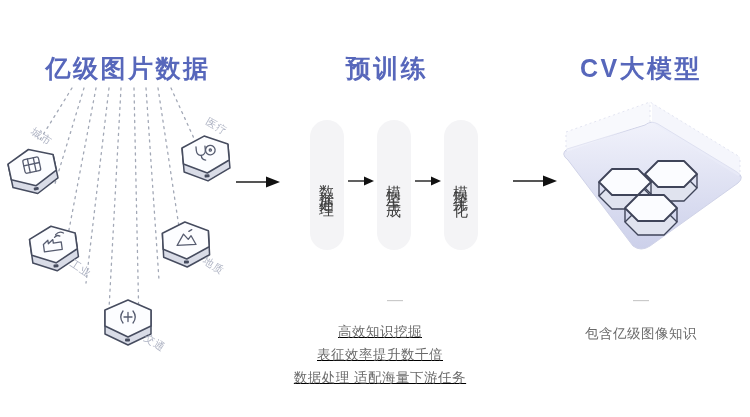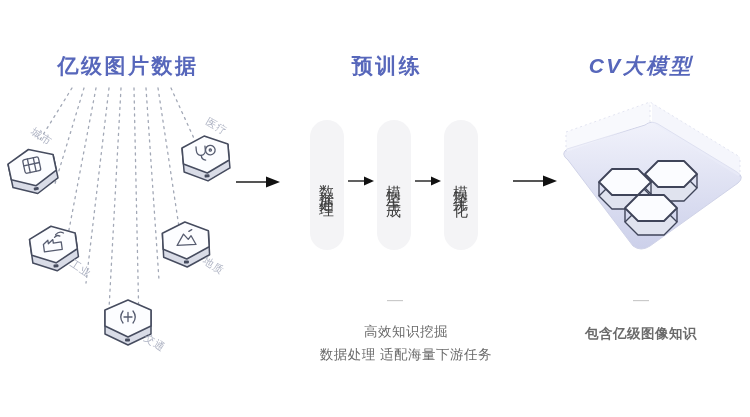--- a/index.html
+++ b/index.html
@@ -1,26 +1,26 @@
 <!DOCTYPE html>
 <html><head>
 <meta charset="utf-8">
 <style>
   html,body{margin:0;padding:0;background:#fff;}
   #canvas{
     position:relative;width:750px;height:417px;background:#ffffff;
     font-family:"Liberation Sans","DejaVu Sans",sans-serif;overflow:hidden;
   }
   .col-title{
-    position:absolute;text-align:center;font-size:21px;font-weight:600;
+    position:absolute;text-align:center;font-size:25px;font-weight:600;
     color:#5767bb;letter-spacing:2.5px;top:52px;
   }
   .title-left{left:0;width:256px;}
   .title-mid{left:282px;width:210px;}
-  .title-right{left:531px;width:220px;font-style:italic;}
+  .title-right{left:531px;width:220px;}
 
   .lines-svg{position:absolute;left:0;top:75px;z-index:1;}
   .tile{position:absolute;z-index:2;}
   .node-label{
     position:absolute;z-index:3;font-size:10.5px;color:#aeb3c3;
     letter-spacing:1px;transform:rotate(33deg);white-space:nowrap;
   }
 
   .arrow{position:absolute;z-index:2;}
 
@@ -33,28 +33,28 @@
     letter-spacing:6px;color:#3e3e3e;font-weight:500;line-height:1;
   }
 
   .divider{
     position:absolute;top:291px;text-align:center;font-size:16px;
     color:#c9c9c9;letter-spacing:0;line-height:18px;
   }
   .div-mid{left:290px;width:210px;}
   .div-right{left:531px;width:220px;}
 
-  .captions{position:absolute;left:280px;width:252px;top:325px;text-align:center;}
+  .captions{position:absolute;left:254px;width:252px;top:325px;text-align:center;text-decoration:underline;}
   .captions div{
     font-size:13.5px;color:#6a6a6a;line-height:14px;margin-bottom:9px;
     letter-spacing:0.5px;white-space:nowrap;
   }
   .caption-right{
     position:absolute;left:531px;width:220px;top:325px;text-align:center;
-    font-size:13.5px;color:#6a6a6a;letter-spacing:0.5px;font-weight:bold;
+    font-size:13.5px;color:#6a6a6a;letter-spacing:0.5px;
   }
   .illustration{position:absolute;left:545px;top:100px;z-index:1;}
 </style>
 </head>
 <body>
 
 <div id="canvas">
 
   <div class="col-title title-left">亿级图片数据</div>
   <div class="col-title title-mid">预训练</div>
@@ -167,20 +167,21 @@
   </div>
   <div class="pill" style="left:444px;">
     <span>模型优化</span>
   </div>
 
   <div class="divider div-mid">—</div>
   <div class="divider div-right">—</div>
 
   <div class="captions">
     <div>高效知识挖掘</div>
+    <div>表征效率提升数千倍</div>
     <div>数据处理 适配海量下游任务</div>
   </div>
 
   <div class="caption-right">包含亿级图像知识</div>
 
   <svg class="illustration" width="205" height="155" viewBox="0 0 205 155">
     <defs>
       <linearGradient id="platGrad" x1="0" y1="0" x2="0" y2="1">
         <stop offset="0" stop-color="#f1f2fb"></stop>
         <stop offset="1" stop-color="#ccd0ea"></stop>

